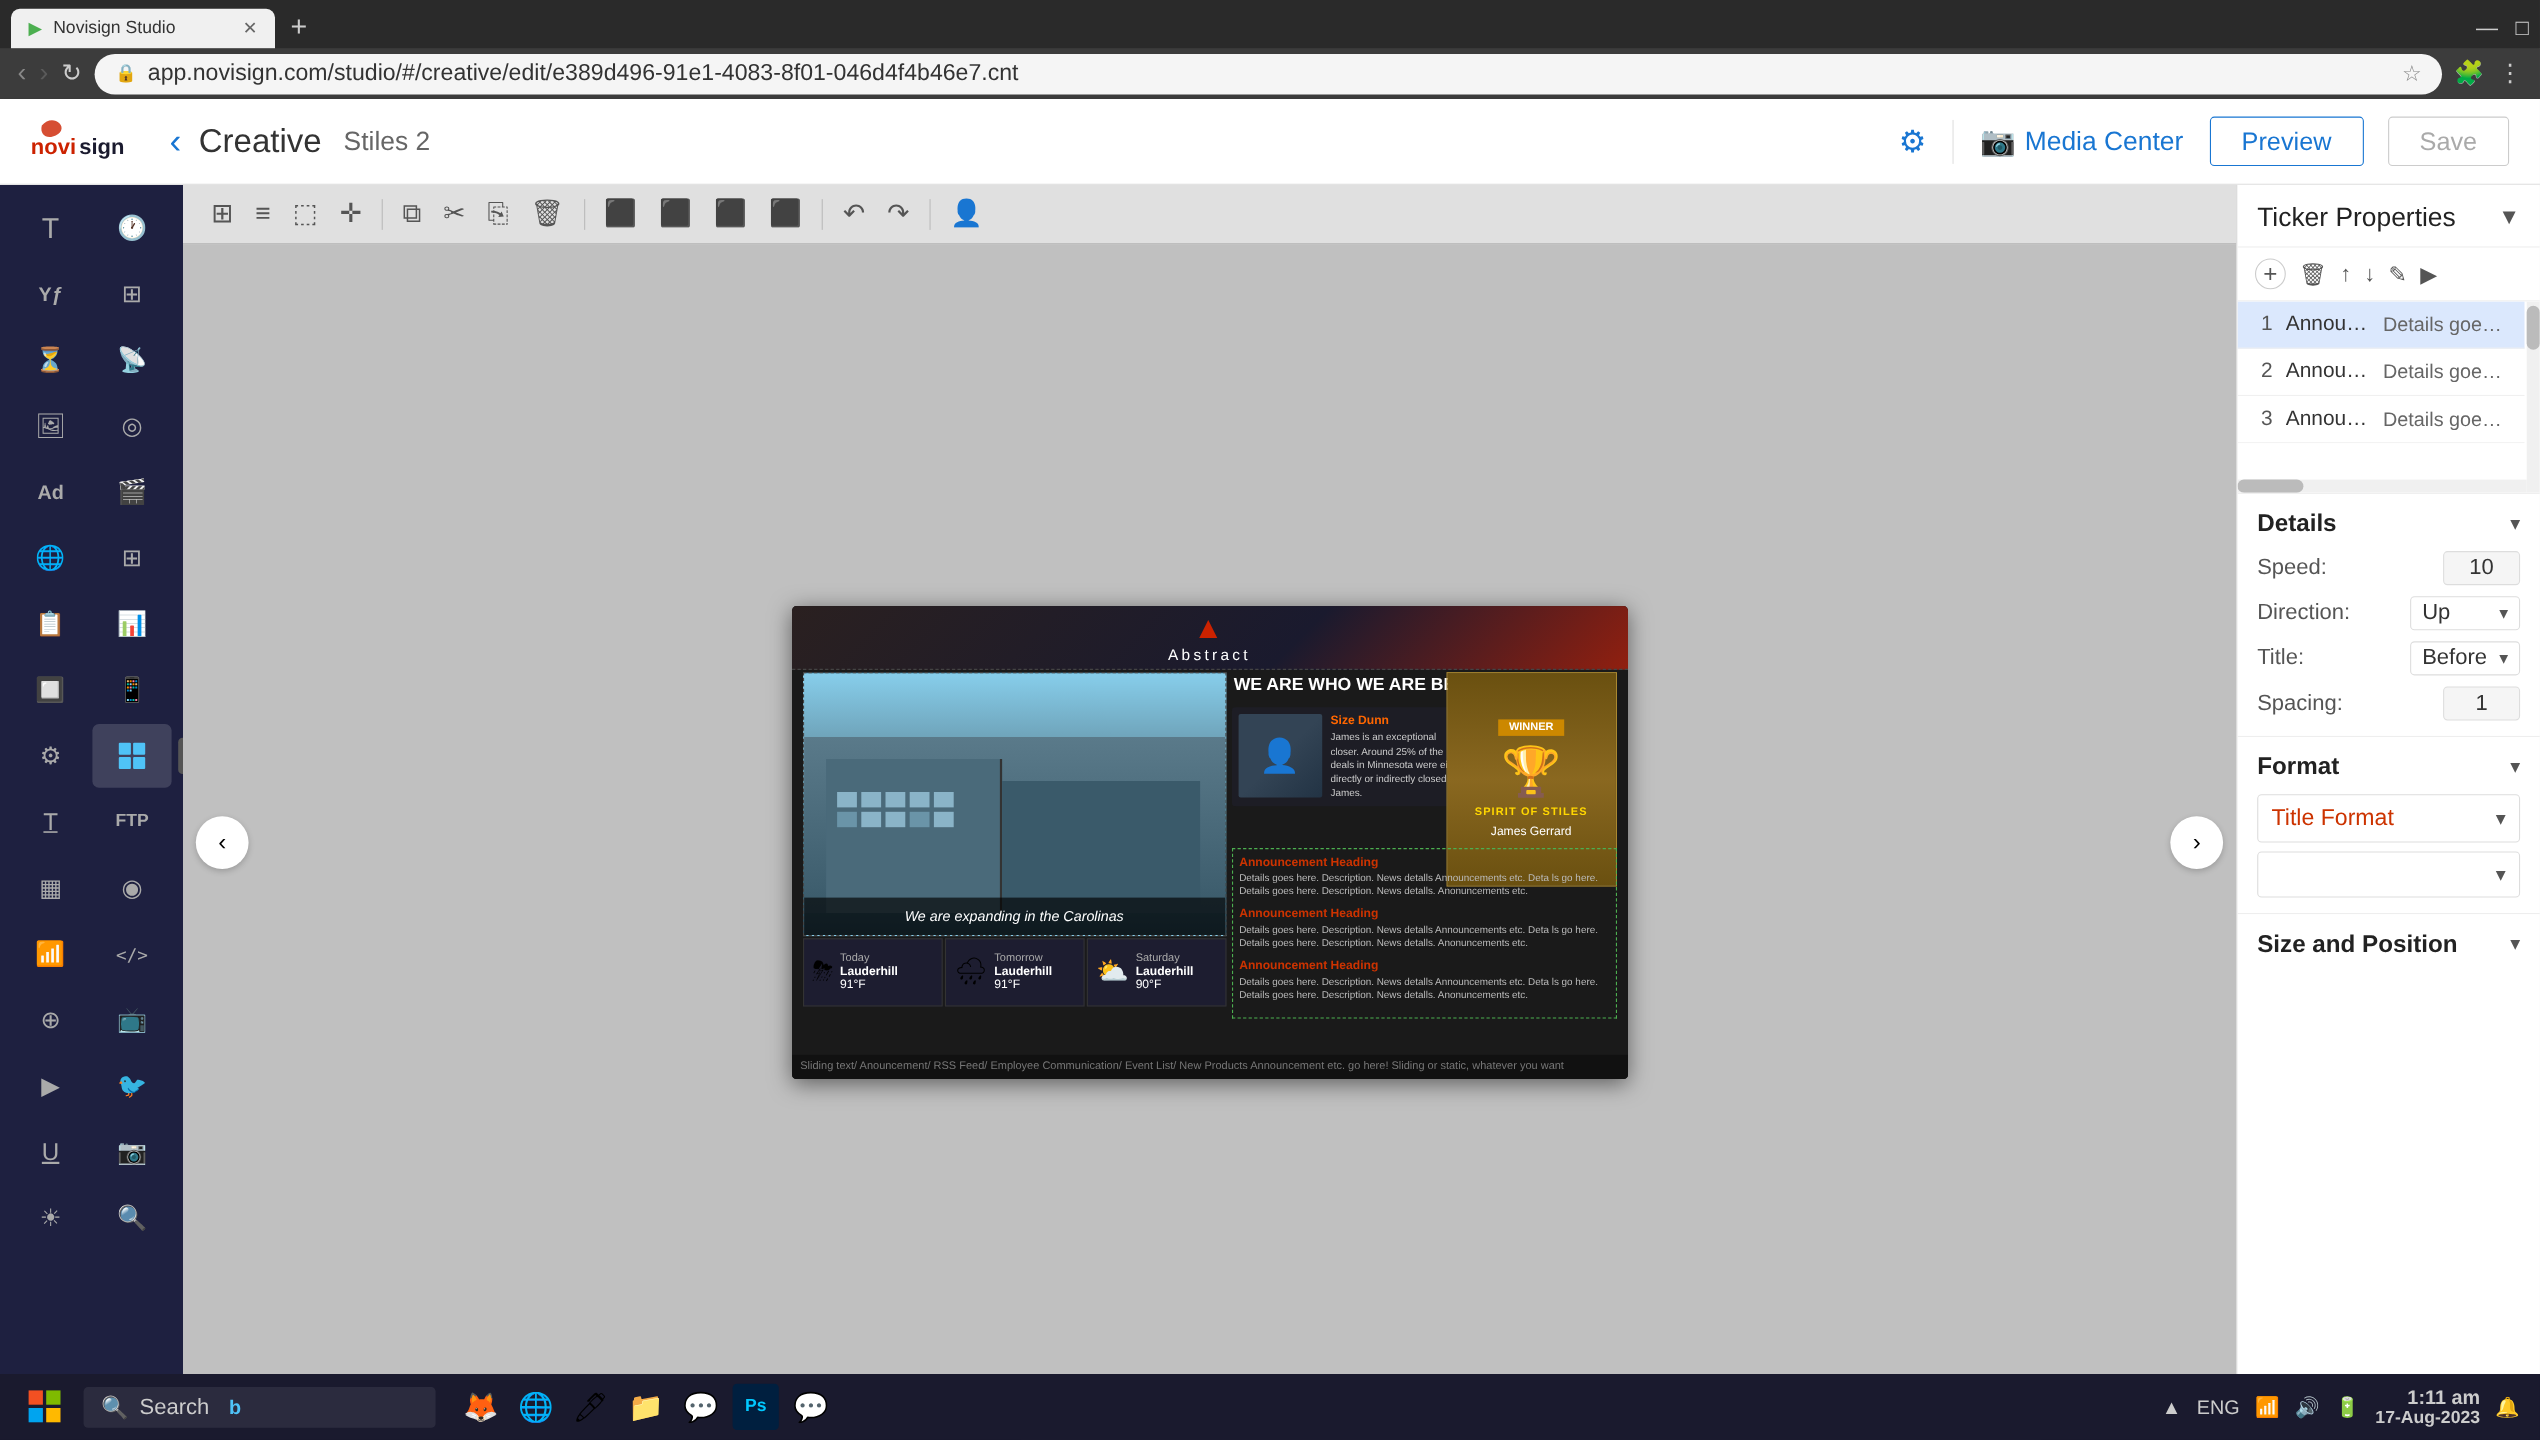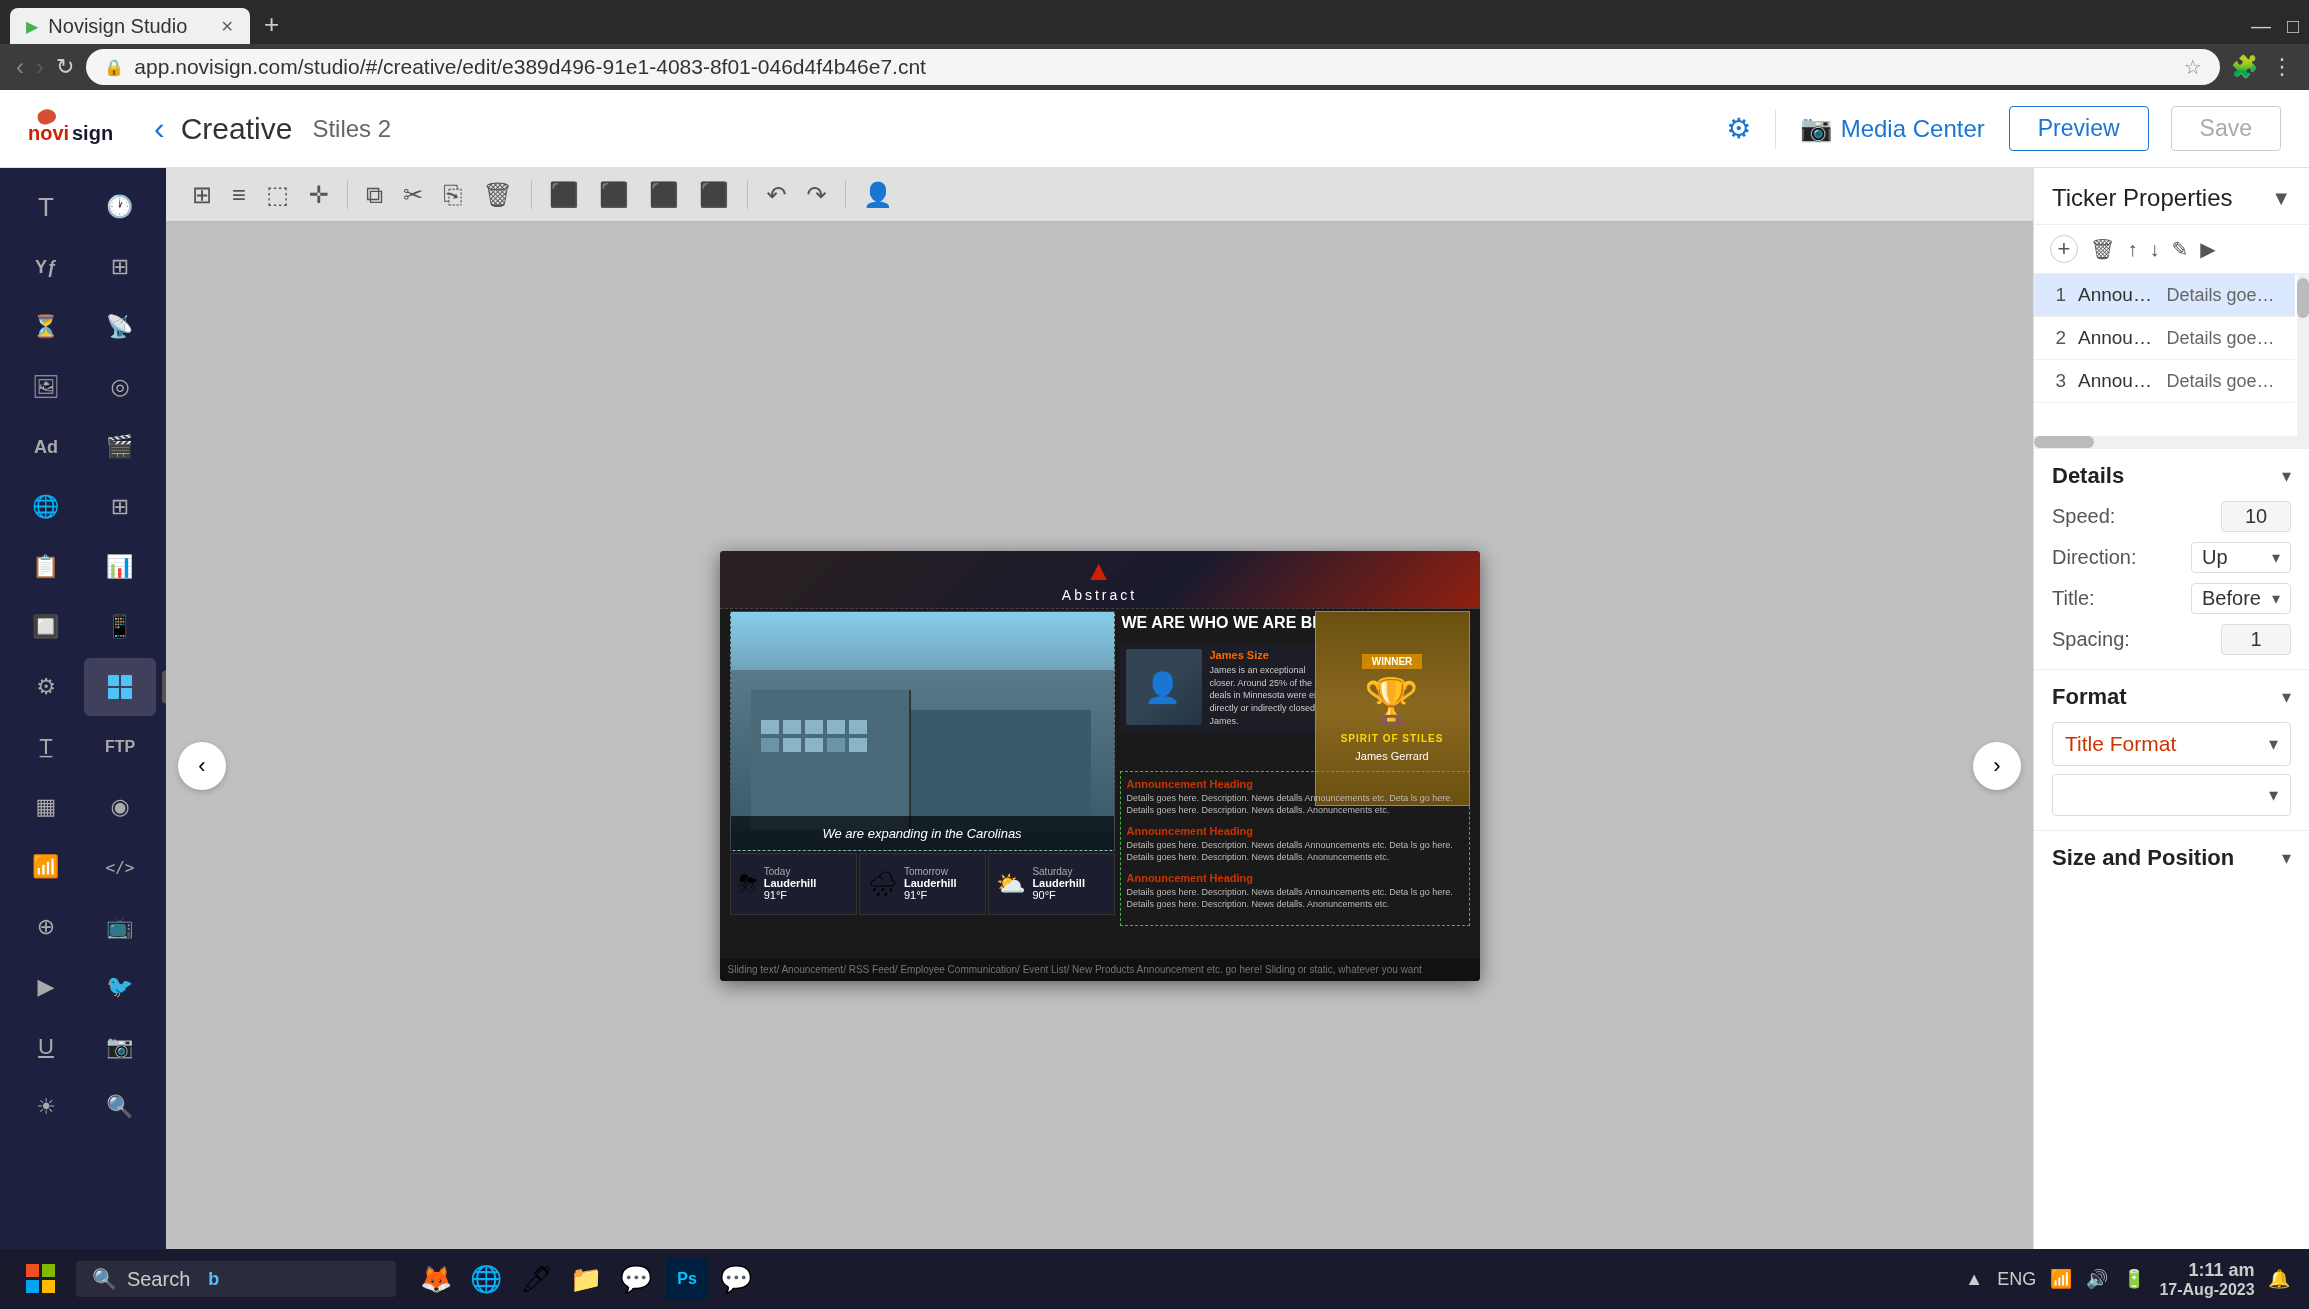--- a/index.html
+++ b/index.html
@@ -5,21 +5,21 @@
     * { box-sizing: border-box; margin: 0; padding: 0; }
     body { font-family: 'Segoe UI', Arial, sans-serif; background: #f0f0f0; width: 2309px; height: 1309px; overflow: hidden; }
   </style>
 </head>
 <body>
 
 <div style="background:#3c3c3c; height:90px; display:flex; flex-direction:column;">
   <div style="height:44px; display:flex; align-items:flex-end; padding:0 10px; gap:4px; background:#2a2a2a;">
     <div style="background:#f0f0f0; border-radius:8px 8px 0 0; padding:0 16px; display:flex; align-items:center; gap:10px; height:36px; min-width:240px; font-size:20px;">
       <span style="color:#4CAF50; font-size:16px;">▶</span>
-      <span style="color:#333; font-size:20px;">Novisign Studio</span>
+      <span style="color:#333; font-size:16px;">Novisign Studio</span>
       <span style="margin-left:auto; color:#666; font-size:16px; cursor:pointer;">✕</span>
     </div>
     <div style="color:#ccc; font-size:26px; padding:0 10px; cursor:pointer; margin-bottom:4px;">+</div>
     <div style="margin-left:auto; display:flex; gap:16px; padding-bottom:6px;">
       <span style="color:#ccc; font-size:20px; cursor:pointer;">—</span>
       <span style="color:#ccc; font-size:20px; cursor:pointer;">□</span>
     </div>
   </div>
   <div style="height:46px; background:#3c3c3c; display:flex; align-items:center; padding:0 16px; gap:12px;">
     <span style="color:#888; font-size:24px; cursor:pointer;">‹</span>
@@ -245,21 +245,21 @@
           </div>
 
           <div style="position:absolute; top:60px; left:400px; right:10px;">
             <div style="color:white; font-size:16px; font-weight:bold; line-height:1.3; margin-bottom:8px; padding:2px;">WE ARE WHO WE ARE BECAUSE OF YOU!</div>
 
             <div style="display:flex; gap:8px; background:rgba(30,30,40,0.8); padding:6px; border-radius:3px; margin-bottom:6px; width:220px;">
               <div style="width:76px; height:76px; background:linear-gradient(135deg, #334455 50%, #223344 100%); border-radius:2px; display:flex; align-items:center; justify-content:center; flex-shrink:0; overflow:hidden;">
                 <span style="color:#8899aa; font-size:30px;">👤</span>
               </div>
               <div>
-                <div style="color:#ff6600; font-weight:bold; font-size:11px; margin-bottom:3px;">James Size</div>
+                <div style="color:#ff6600; font-weight:bold; font-size:11px; margin-bottom:3px;">Size Dunn</div>
                 <div style="color:#ccc; font-size:9px; line-height:1.4;">James is an exceptional closer. Around 25% of the deals in Minnesota were either directly or indirectly closed by James.</div>
               </div>
             </div>
 
             <div style="position:absolute; top:0; right:0; width:155px; height:195px; background:linear-gradient(180deg, #6a5010 0%, #8a6820 50%, #6a5010 100%); display:flex; flex-direction:column; align-items:center; justify-content:center; gap:6px; border:1px solid #aa8830;">
               <span style="background:#cc8800; color:white; font-size:10px; padding:2px 10px; font-weight:bold;">WINNER</span>
               <span style="font-size:44px;">🏆</span>
               <span style="color:#ffd700; font-size:10px; font-weight:bold; text-align:center; letter-spacing:1px;">SPIRIT OF STILES</span>
               <span style="color:white; font-size:11px;">James Gerrard</span>
             </div>

